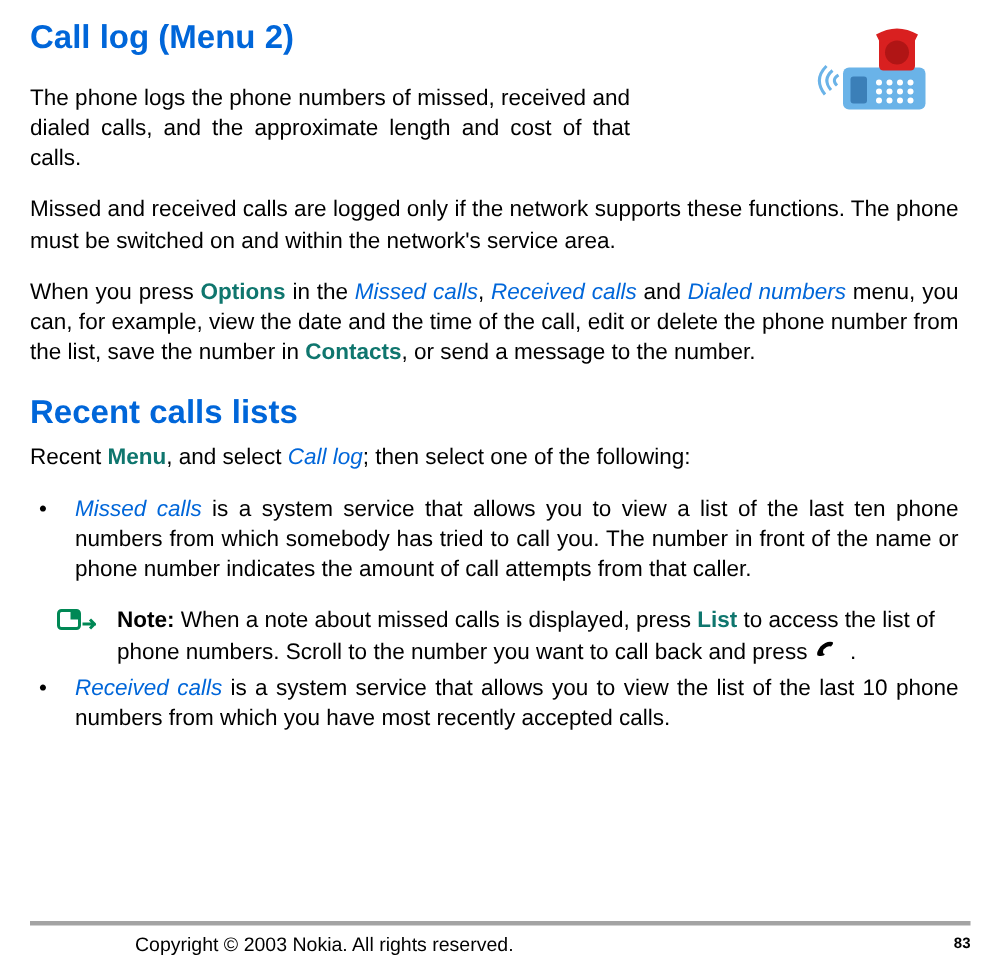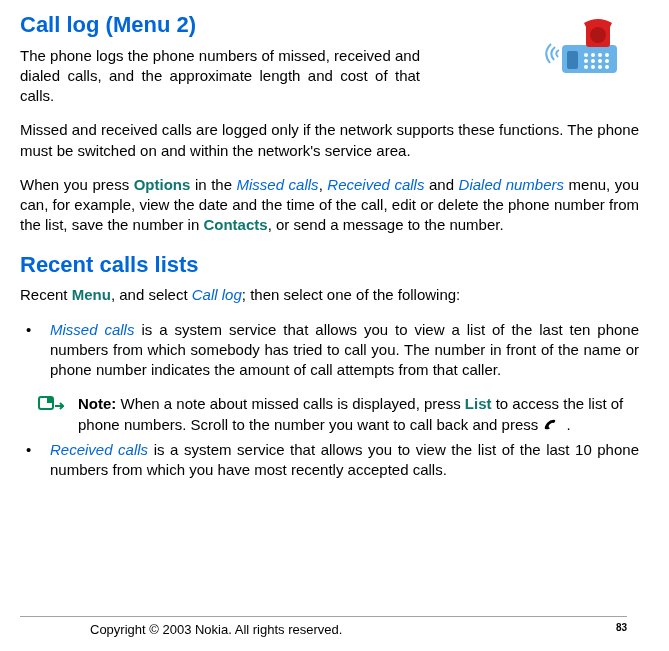--- a/index.html
+++ b/index.html
@@ -17,21 +17,21 @@
       line-height: 1.35;
       position: relative;
     }
     .header-section {
       position: relative;
     }
     h1 {
       color: #0066D9;
       font-size: 22px;
       font-weight: bold;
-      margin-bottom: 6px;
+      margin-bottom: 16px;
     }
     .intro-text {
       width: 400px;
       margin-bottom: 14px;
     }
     .phone-icon {
       position: absolute;
       top: 5px;
       right: 10px;
     }
@@ -81,25 +81,26 @@
       flex: 1;
     }
     .call-icon {
       display: inline-block;
       vertical-align: middle;
     }
     .footer {
       position: absolute;
       bottom: 12px;
       left: 20px;
-      right: 42px;
-      border-top: 1px solid #a3a3a3;
+      right: 22px;
+      border-top: 3px solid #a3a3a3;
       padding-top: 4px;
       display: flex;
       justify-content: space-between;
+      align-items: center;
       font-size: 13px;
     }
     .copyright {
       padding-left: 70px;
     }
     .page-num {
       font-weight: bold;
       font-size: 10px;
     }
   </style>

